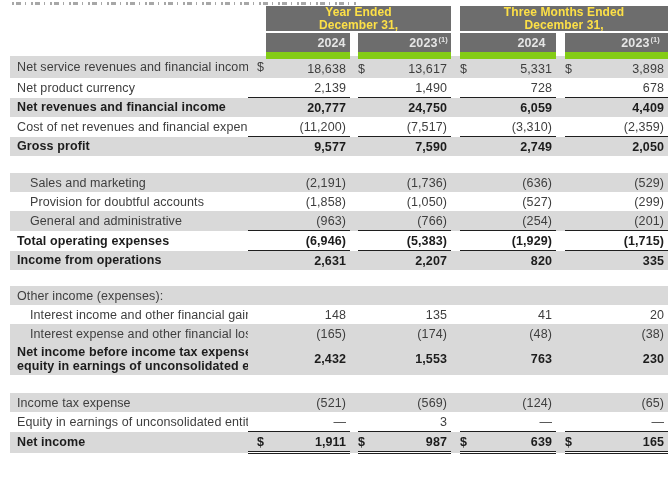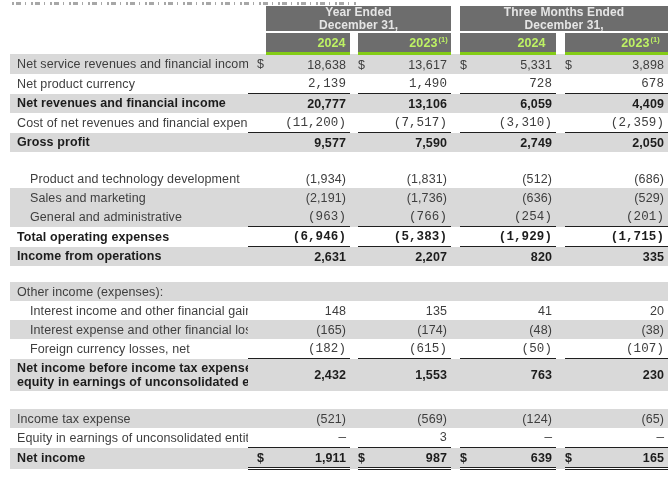--- a/index.html
+++ b/index.html
@@ -7,36 +7,36 @@
   .sheet{position:relative;width:669px;height:500px;overflow:hidden;background:#fff;}
   
   .top-note{position:absolute;top:2px;left:12px;width:344px;height:3px;overflow:hidden;opacity:.75;
     background:repeating-linear-gradient(90deg,#8a8a8a 0 2px,transparent 2px 4px,#8a8a8a 4px 9px,transparent 9px 13px,#8a8a8a 13px 14px,transparent 14px 19px);}
   table{position:absolute;top:6px;left:10px;border-collapse:collapse;table-layout:fixed;width:658px;
     font-size:12.5px;color:var(--text,#3e3e3e);letter-spacing:.1px;}
   td{padding:0;height:19px;vertical-align:middle;white-space:nowrap;overflow:hidden;}
   
   .ghead td{height:25px;}
   .yhead td{height:19px;}
-  .gbox{background:var(--header_bg,#6d6d6d);color:#e5e5e5;text-align:center;font-weight:700;
+  .gbox{background:var(--header_bg,#6d6d6d);color:#fde047;text-align:center;font-weight:700;
     font-size:12px;line-height:12.5px;border-bottom:2px solid #fff;}
-  .ybox{background:var(--header_bg,#6d6d6d);color:#bef264;text-align:center;font-weight:700;
-    font-size:12.5px;border-bottom:3px solid #84cc16;padding-left:48px;}
+  .ybox{background:var(--header_bg,#6d6d6d);color:#e5e5e5;text-align:center;font-weight:700;
+    font-size:12.5px;border-bottom:7px solid #84cc16;padding-left:48px;}
   sup{font-size:7.5px;vertical-align:super;letter-spacing:0;margin-left:1px;}
   
   tr.gray td{background:var(--row_alt_bg,#d9d9d9);}
   tr.bold{font-weight:700;color:var(--bold_text,#1c1c1c);margin-top:19px;}
   td.lbl{padding-left:7px;}
   td.lbl.ind{padding-left:20px;}
   td.lbl div{line-height:14px;white-space:nowrap;}
   tr.tall td{height:32px;}
   td.d{text-align:left;}
   td.d.first{padding-left:9px;}
   td.v{text-align:right;padding-right:4px;}
-  td.rs{border-bottom:1.5px solid var(--rule,#1f1f1f);font-family:Liberation Mono, monospace;}
+  td.rs{border-bottom:1.5px solid var(--rule,#1f1f1f);}
   td.rd{border-bottom:3px double var(--rule,#1f1f1f);}
   tr.sp1 td{height:17px;background:#fff;}
   tr.sp2 td{height:16px;background:#fff;}
   tr.sp3 td{height:18px;background:#fff;}
 </style>
 </head>
 <body>
 
 <div class="sheet">
   <div class="top-note"></div>
@@ -108,21 +108,21 @@
           <td></td>
           <td class="d rs"></td>
           <td class="v rs">678</td>
         </tr>
         <tr class="gray bold">
           <td class="lbl">Net revenues and financial income</td>
           <td class="d first"></td>
           <td class="v">20,777</td>
           <td></td>
           <td class="d"></td>
-          <td class="v">13,106</td>
+          <td class="v">24,750</td>
           <td></td>
           <td class="d"></td>
           <td class="v">6,059</td>
           <td></td>
           <td class="d"></td>
           <td class="v">4,409</td>
         </tr>
         <tr class="">
           <td class="lbl">Cost of net revenues and financial expenses</td>
           <td class="d first rs"></td>
@@ -147,47 +147,47 @@
           <td></td>
           <td class="d"></td>
           <td class="v">2,749</td>
           <td></td>
           <td class="d"></td>
           <td class="v">2,050</td>
         </tr>
         <tr class="sp1">
           <td colspan="12"></td>
         </tr>
-        <tr class="">
-          <td class="lbl ind">Product and technology development</td>
-          <td class="d first"></td>
-          <td class="v">(1,934)</td>
-          <td></td>
-          <td class="d"></td>
-          <td class="v">(1,831)</td>
-          <td></td>
-          <td class="d"></td>
-          <td class="v">(512)</td>
-          <td></td>
-          <td class="d"></td>
-          <td class="v">(686)</td>
-        </tr>
         <tr class="gray">
           <td class="lbl ind">Sales and marketing</td>
           <td class="d first"></td>
           <td class="v">(2,191)</td>
           <td></td>
           <td class="d"></td>
           <td class="v">(1,736)</td>
           <td></td>
           <td class="d"></td>
           <td class="v">(636)</td>
           <td></td>
           <td class="d"></td>
           <td class="v">(529)</td>
+        </tr>
+        <tr class="">
+          <td class="lbl ind">Provision for doubtful accounts</td>
+          <td class="d first"></td>
+          <td class="v">(1,858)</td>
+          <td></td>
+          <td class="d"></td>
+          <td class="v">(1,050)</td>
+          <td></td>
+          <td class="d"></td>
+          <td class="v">(527)</td>
+          <td></td>
+          <td class="d"></td>
+          <td class="v">(299)</td>
         </tr>
         <tr class="gray">
           <td class="lbl ind">General and administrative</td>
           <td class="d first rs"></td>
           <td class="v rs">(963)</td>
           <td></td>
           <td class="d rs"></td>
           <td class="v rs">(766)</td>
           <td></td>
           <td class="d rs"></td>
@@ -261,34 +261,20 @@
           <td class="v">(165)</td>
           <td></td>
           <td class="d"></td>
           <td class="v">(174)</td>
           <td></td>
           <td class="d"></td>
           <td class="v">(48)</td>
           <td></td>
           <td class="d"></td>
           <td class="v">(38)</td>
-        </tr>
-        <tr class="">
-          <td class="lbl ind">Foreign currency losses, net</td>
-          <td class="d first rs"></td>
-          <td class="v rs">(182)</td>
-          <td></td>
-          <td class="d rs"></td>
-          <td class="v rs">(615)</td>
-          <td></td>
-          <td class="d rs"></td>
-          <td class="v rs">(50)</td>
-          <td></td>
-          <td class="d rs"></td>
-          <td class="v rs">(107)</td>
         </tr>
         <tr class="gray bold tall">
           <td class="lbl">
             <div>Net income before income tax expense and</div>
             <div>equity in earnings of unconsolidated entity</div>
           </td>
           <td class="d first"></td>
           <td class="v">2,432</td>
           <td></td>
           <td class="d"></td>

